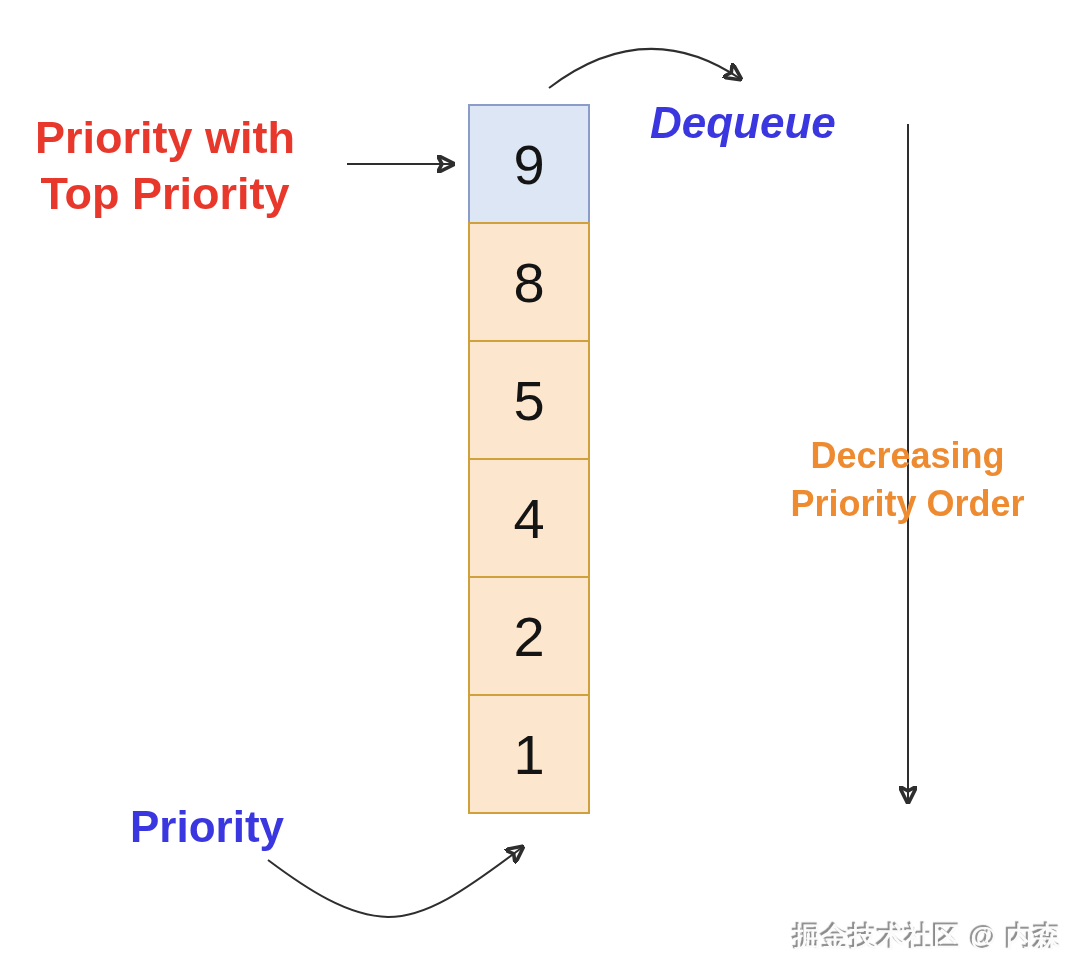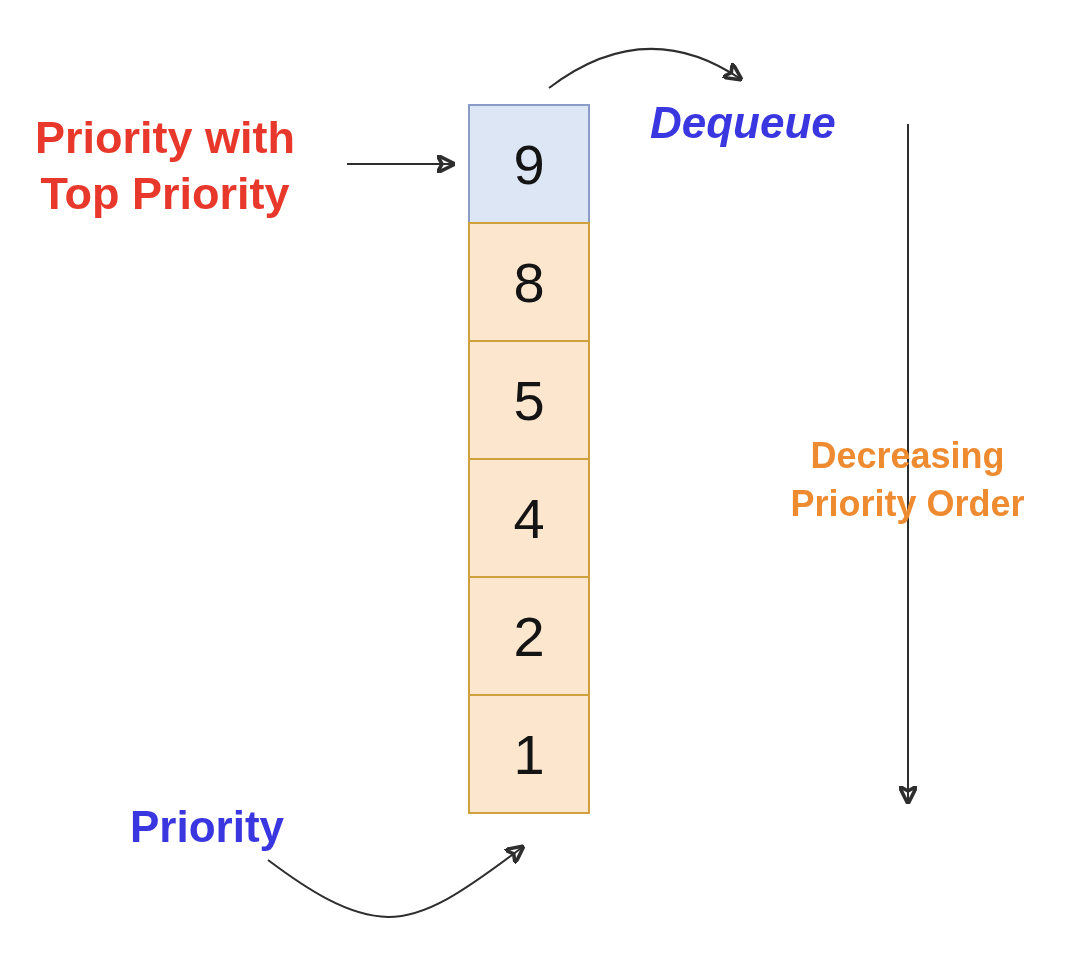--- a/index.html
+++ b/index.html
@@ -105,14 +105,15 @@
     <div class="q-cell">1</div>
   </div>
 
   <div class="label label-priority-order">
     <span>Decreasing</span><br>
     <span>Priority Order</span>
   </div>
 
   <div class="label label-enqueue">Priority</div>
 
+  <div class="watermark">掘金技术社区 @ 内森</div>
 
 </div>
 
 </body></html>

